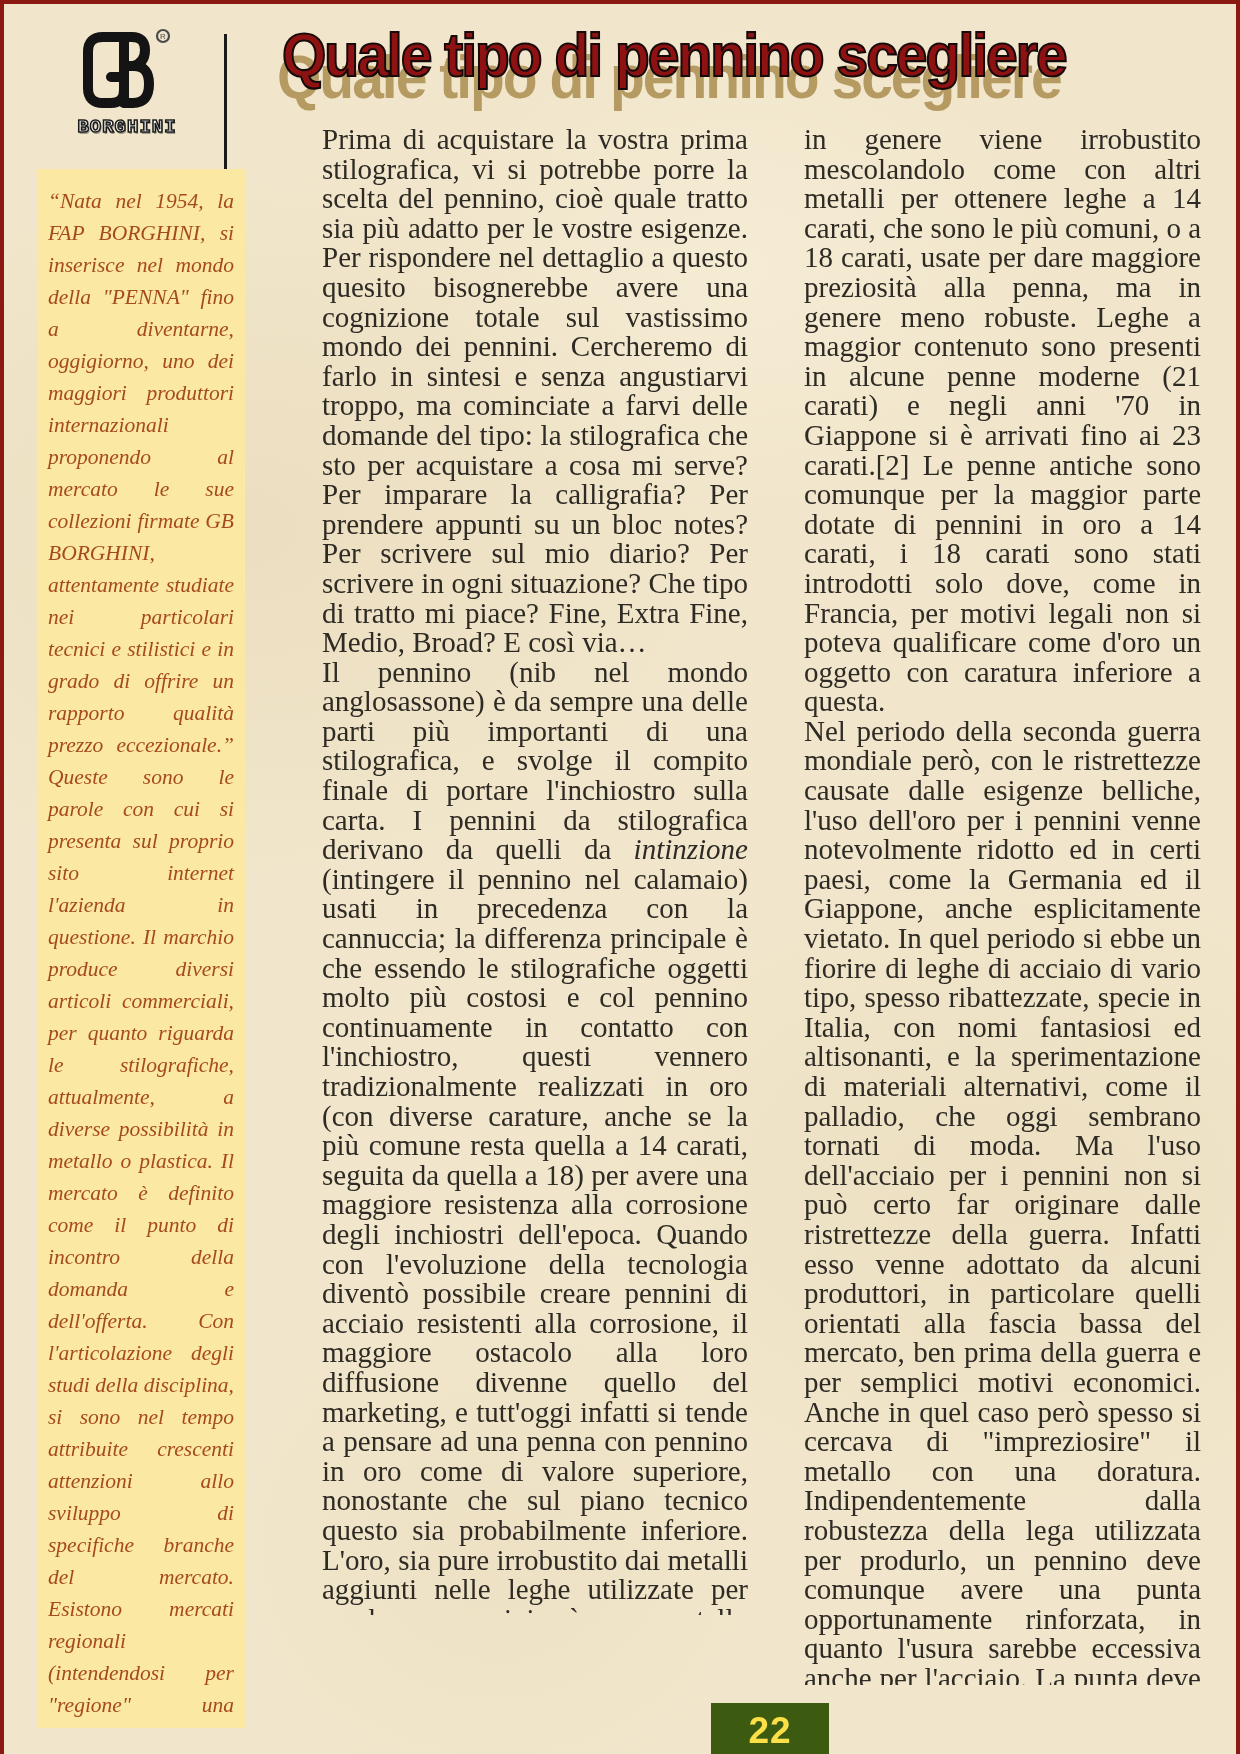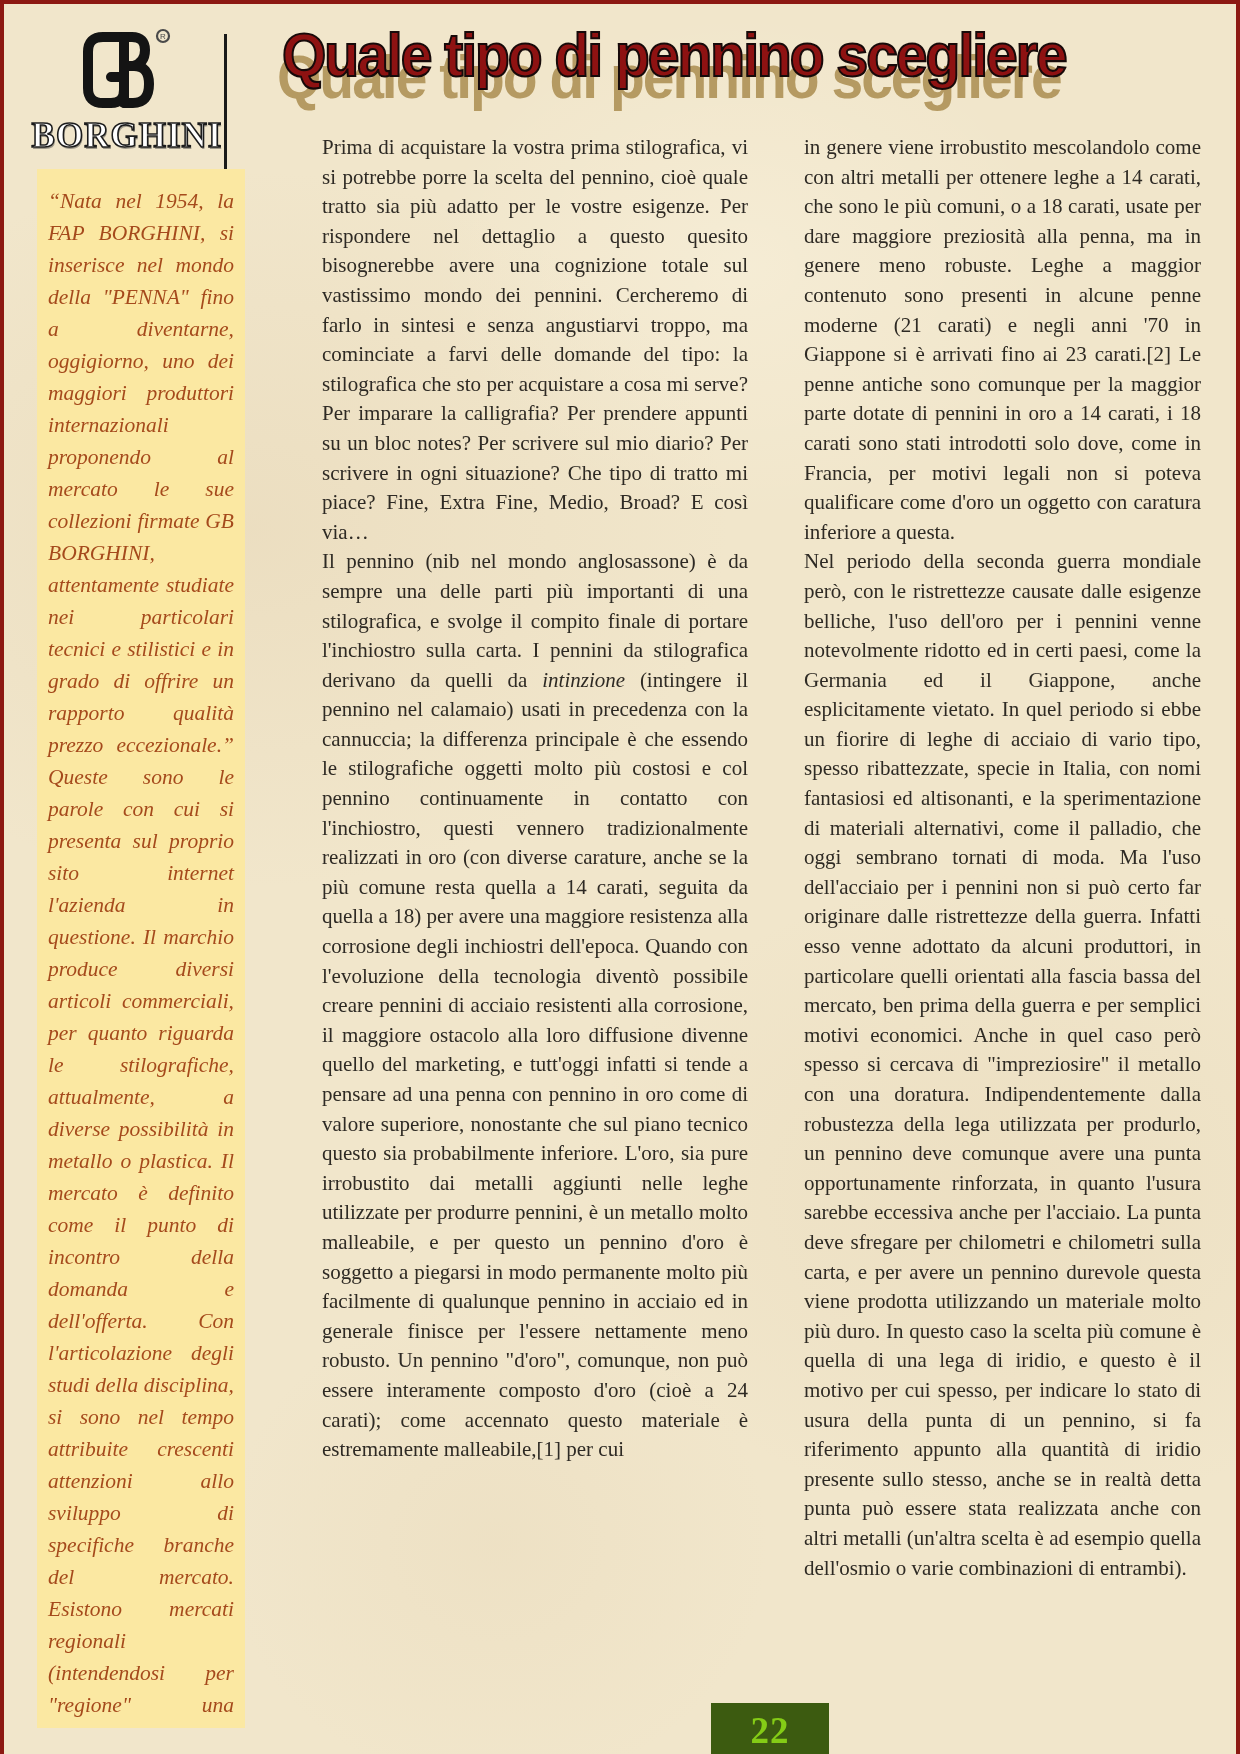--- a/index.html
+++ b/index.html
@@ -19,21 +19,21 @@
       radial-gradient(ellipse 520px 420px at 60% 15%, rgba(255,250,235,.30), transparent 60%),
       radial-gradient(ellipse 420px 380px at 40% 88%, rgba(218,196,158,.15), transparent 65%);
     border-top:4px solid var(--border-red);
     border-left:4px solid var(--border-red);
     border-right:4px solid var(--border-red);
   }
   
   .logo-block{position:absolute;left:24px;top:22px;width:198px;text-align:center;}
   .monogram{display:block;margin:0 auto;}
   .brand-name{
-    margin-top:2px;font-family:Liberation Serif, serif;font-weight:bold;font-size:35px;
+    margin-top:2px;font-family:Liberation Mono, monospace;font-weight:bold;font-size:19px;
     color:#ffffff;-webkit-text-stroke:1.6px #1c1c1c;letter-spacing:1px;
     text-shadow:1px 2px 0 rgba(60,60,60,.45);
   }
   
   .article-title{
     position:absolute;left:278px;top:16px;width:950px;white-space:nowrap;
     font-family:"Liberation Sans",sans-serif;font-weight:bold;font-size:57px;letter-spacing:-2px;
     color:var(--title-red);-webkit-text-stroke:2px #170a0a;
     text-shadow:-5px 21px 0 var(--shadow-tan);
     transform:scaleY(1.06);transform-origin:left top;
@@ -43,32 +43,32 @@
   
   .sidebar-box{
     position:absolute;left:33px;top:165px;width:208px;height:1559px;overflow:hidden;
     background:var(--sidebar-bg);padding:16px 11px;
   }
   .sidebar-box p{
     font-style:italic;font-size:21.5px;line-height:32px;text-align:justify;
     color:var(--sidebar-text);
   }
   
-  .col{position:absolute;top:121px;font-size:21px;line-height:29.6px;text-align:justify;color:var(--body-text);margin-top:8px;}
+  .col{position:absolute;top:121px;font-size:29px;line-height:29.6px;text-align:justify;color:var(--body-text);}
   .col p{margin:0;}
   .col-mid{left:318px;width:426px;height:1490px;overflow:hidden;}
   .col-right{left:800px;width:397px;height:1560px;overflow:hidden;}
   .col em{}
   
   .page-number{
     position:absolute;left:707px;top:1699px;width:118px;height:55px;
     background:var(--green-box);display:flex;align-items:center;justify-content:center;
   }
   .page-number span{
-    font-family:Liberation Serif, serif;font-weight:bold;font-size:37px;color:#84cc16;
+    font-family:Liberation Sans, sans-serif;font-weight:bold;font-size:37px;color:#fde047;
     letter-spacing:1px;
   }
 </style>
 </head>
 <body>
 
 <div class="page">
 
   <div class="logo-block">
     <svg class="monogram" width="120" height="88" viewBox="0 0 120 88" aria-hidden="true">

